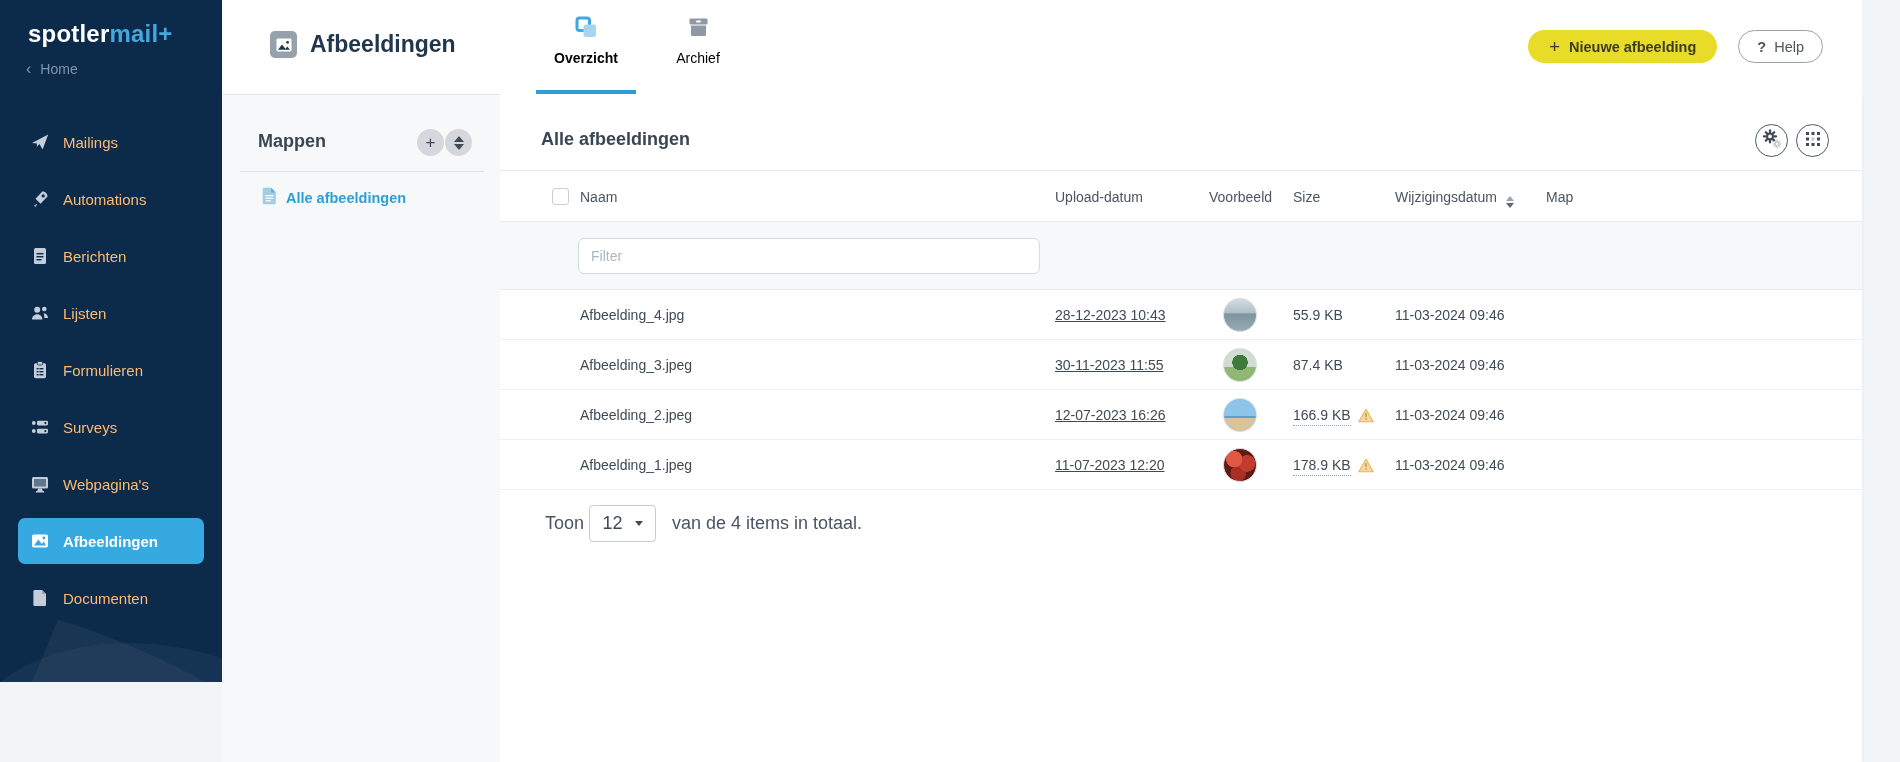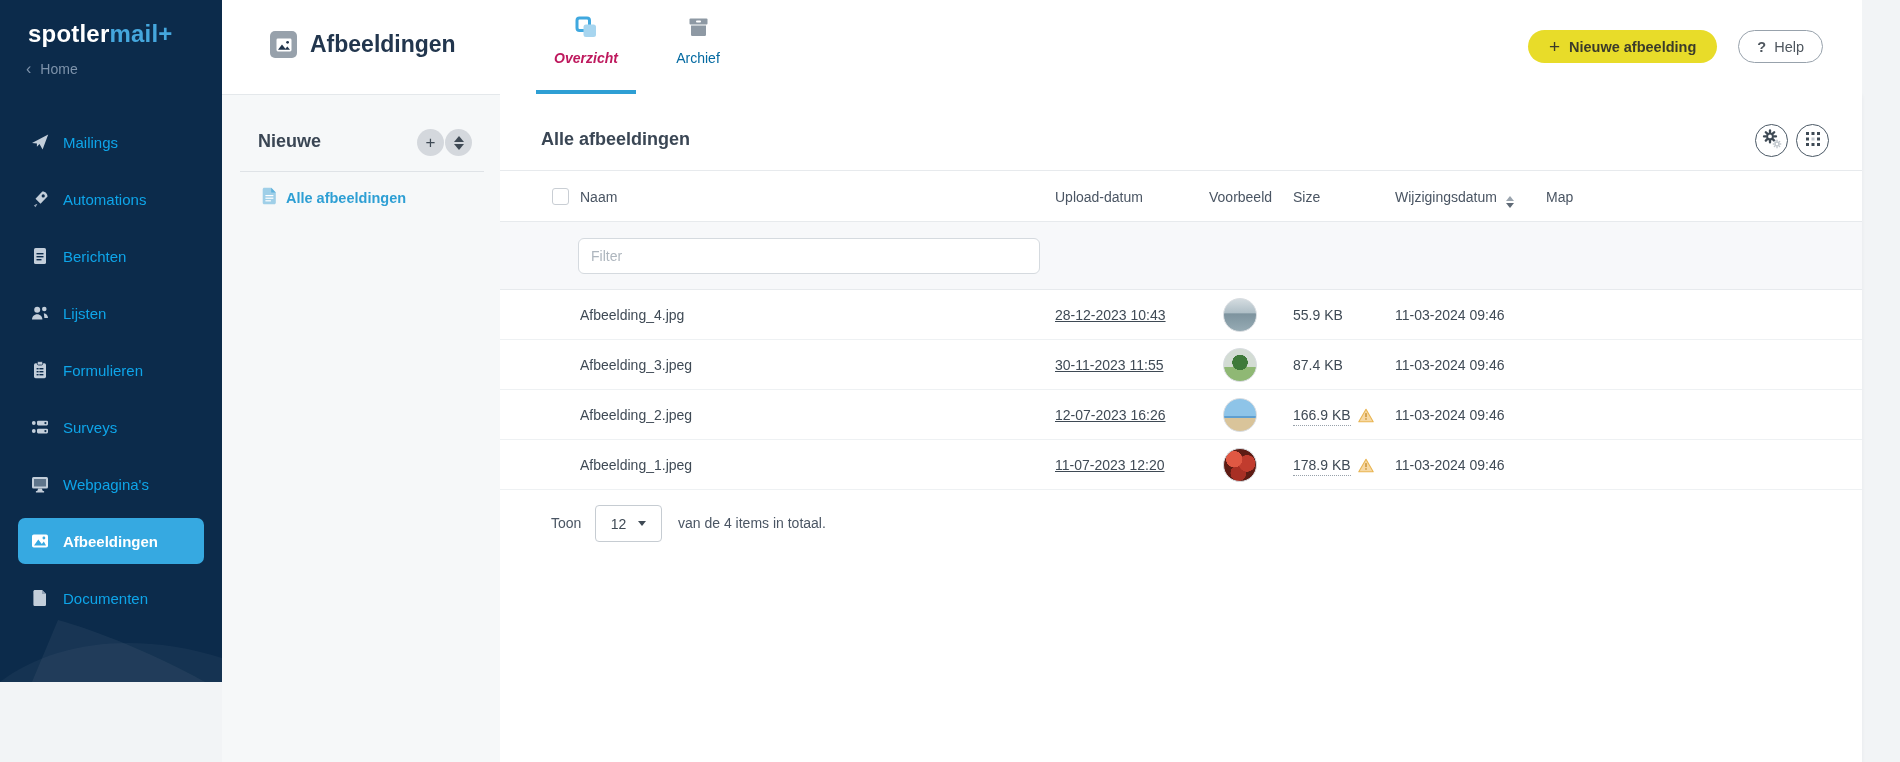--- a/index.html
+++ b/index.html
@@ -10,33 +10,33 @@
     -webkit-font-smoothing:antialiased;
   }
 
   
   .sidebar { position:absolute; left:0; top:0; width:222px; height:682px; background:#0C2B4B; z-index:5; }
   .logo { position:absolute; left:28px; top:20px; font-size:24px; font-weight:700; color:#FFFFFF; letter-spacing:.2px; cursor:default; }
   .logo .logo-mail { color:#45A7DD; }
   .back-link { position:absolute; left:26px; top:61px; display:flex; align-items:center; gap:9px; color:#7E93AB; font-size:14px; cursor:pointer; }
   .back-link .chev { font-size:16px; line-height:14px; }
   .nav { position:absolute; left:0; top:119px; width:222px; }
-  .nav-item { position:absolute; left:18px; width:186px; height:46px; display:flex; align-items:center; border-radius:7px; color:#0ea5e9; font-size:15px; cursor:pointer; }
+  .nav-item { position:absolute; left:18px; width:186px; height:46px; display:flex; align-items:center; border-radius:7px; color:#fdba74; font-size:15px; cursor:pointer; }
   .nav-item .ic { width:20px; height:20px; margin-left:12px; margin-right:13px; display:flex; align-items:center; justify-content:center; }
   .nav-item.active { background:#36A9E1; color:#FFFFFF; font-weight:700; }
   .swoosh { position:absolute; left:0; bottom:0; }
 
   
   .header { position:absolute; left:222px; top:0; width:1640px; height:94px; background:#FFFFFF; z-index:2; }
   .title-wrap { position:absolute; left:48px; top:31px; display:flex; align-items:center; gap:13px; }
   .title-icon { width:27px; height:27px; border-radius:5px; background:#97A1AB; display:flex; align-items:center; justify-content:center; }
   .page-title { font-size:23px; font-weight:600; color:#22364E; }
   .tabs { position:absolute; left:314px; top:0; height:94px; display:flex; gap:12px; }
-  .tab { position:relative; width:100px; display:flex; flex-direction:column; align-items:center; padding-top:16px; gap:8px; font-size:14px; color:#0369a1; cursor:pointer; }
-  .tab.active { color:#be185d; font-weight:700;font-style:italic; }
+  .tab { position:relative; width:100px; display:flex; flex-direction:column; align-items:center; padding-top:16px; gap:8px; font-size:14px; color:#000000; cursor:pointer; }
+  .tab.active { color:#000000; font-weight:700; }
   .tab.active::after { content:""; position:absolute; left:0; right:0; bottom:0; height:4px; background:#2E9FD4; }
   .header-actions { position:absolute; right:39px; top:30px; display:flex; gap:21px; }
   .btn-yellow { height:33px; padding:0 21px; border-radius:17px; background:#E8DC29; border:none; color:#3B3B2A; font-size:14.5px; font-weight:600; display:flex; align-items:center; gap:9px; cursor:pointer; font-family:inherit; }
   .btn-yellow .plus { font-size:19px; font-weight:400; line-height:16px; }
   .btn-help { height:33px; padding:0 18px; border-radius:17px; background:#FFFFFF; border:1px solid #98A2AC; color:#4E565E; font-size:14.5px; display:flex; align-items:center; gap:8px; cursor:pointer; font-family:inherit; }
   .btn-help .qm { font-weight:700; }
 
   
   .folders { position:absolute; left:222px; top:94px; width:278px; height:668px; background:#F6F8F9; border-top:1px solid #E4E8EB; z-index:1; }
   .folders-title { position:absolute; left:36px; top:36px; font-size:18px; font-weight:600; color:#3A4654; }
@@ -72,21 +72,21 @@
   .c-name { left:80px;text-align:center; } .c-upload { left:555px;text-decoration:underline; } .c-size { left:793px; } .c-mod { left:895px; } .c-map { left:1046px; }
   .thumb { position:absolute; left:723px; top:8px; width:34px; height:34px; border-radius:50%; border:1px solid #D9DDE1; overflow:hidden; }
   .thumb-sea   { background:linear-gradient(180deg,#D4DCE0 0%,#AEBEC6 44%,#7D939E 46%,#96ABB4 100%); }
   .thumb-tree  { background:radial-gradient(circle at 50% 42%, #3E7A3A 0 31%, rgba(0,0,0,0) 32%), linear-gradient(180deg,#D3DCD4 0 55%,#8FB874 55% 100%); }
   .thumb-beach { background:linear-gradient(180deg,#8EC4E8 0 52%,#5F9FD0 52% 60%,#D9C49A 60% 100%); }
   .thumb-fruit { background:radial-gradient(circle at 32% 32%, #E05843 0 26%, rgba(0,0,0,0) 27%), radial-gradient(circle at 72% 45%, #C13C2E 0 28%, rgba(0,0,0,0) 29%), radial-gradient(circle at 45% 75%, #A82F24 0 26%, rgba(0,0,0,0) 27%), #5E1C14; }
   .size-wrap { display:inline-flex; align-items:center; gap:7px; height:50px; }
   .size-underline { border-bottom:1px dotted #98A1AA; line-height:20px; }
   .warn-svg { display:block; }
 
-  .pagination { position:absolute; left:10px; top:411px; width:1362px; height:37px; font-size:14px; color:#4A5563; }
+  .pagination { position:absolute; left:4px; top:411px; width:1362px; height:37px; font-size:18px; color:#4A5563; }
   .pg-label { position:absolute; left:41px; line-height:37px; }
   .pg-select { position:absolute; left:85px; top:0; width:67px; height:37px; border:1px solid #C6CCD2; border-radius:4px; background:#FFFFFF; display:flex; align-items:center; justify-content:center; gap:12px; cursor:pointer; color:#3F4A55; }
   .pg-select .chev { width:0; height:0; border-left:4.5px solid transparent; border-right:4.5px solid transparent; border-top:5.5px solid #3F4A55; }
   .pg-total { position:absolute; left:168px; line-height:37px; }
 </style>
 </head>
 <body>
 
 <div id="app">
 
@@ -244,21 +244,21 @@
         <span>Nieuwe afbeelding</span>
       </button>
       <button class="btn-help">
         <span class="qm">?</span>
         <span>Help</span>
       </button>
     </div>
   </div>
 
   <div class="folders">
-    <div class="folders-title">Nieuwe</div>
+    <div class="folders-title">Mappen</div>
     <div class="folder-btns">
       <button class="circle-btn">
         <span class="plus">+</span>
       </button>
       <button class="circle-btn">
         <span class="sort-stack">
             <span class="tri-up"></span>
             <span class="tri-down"></span>
           </span>
       </button>

